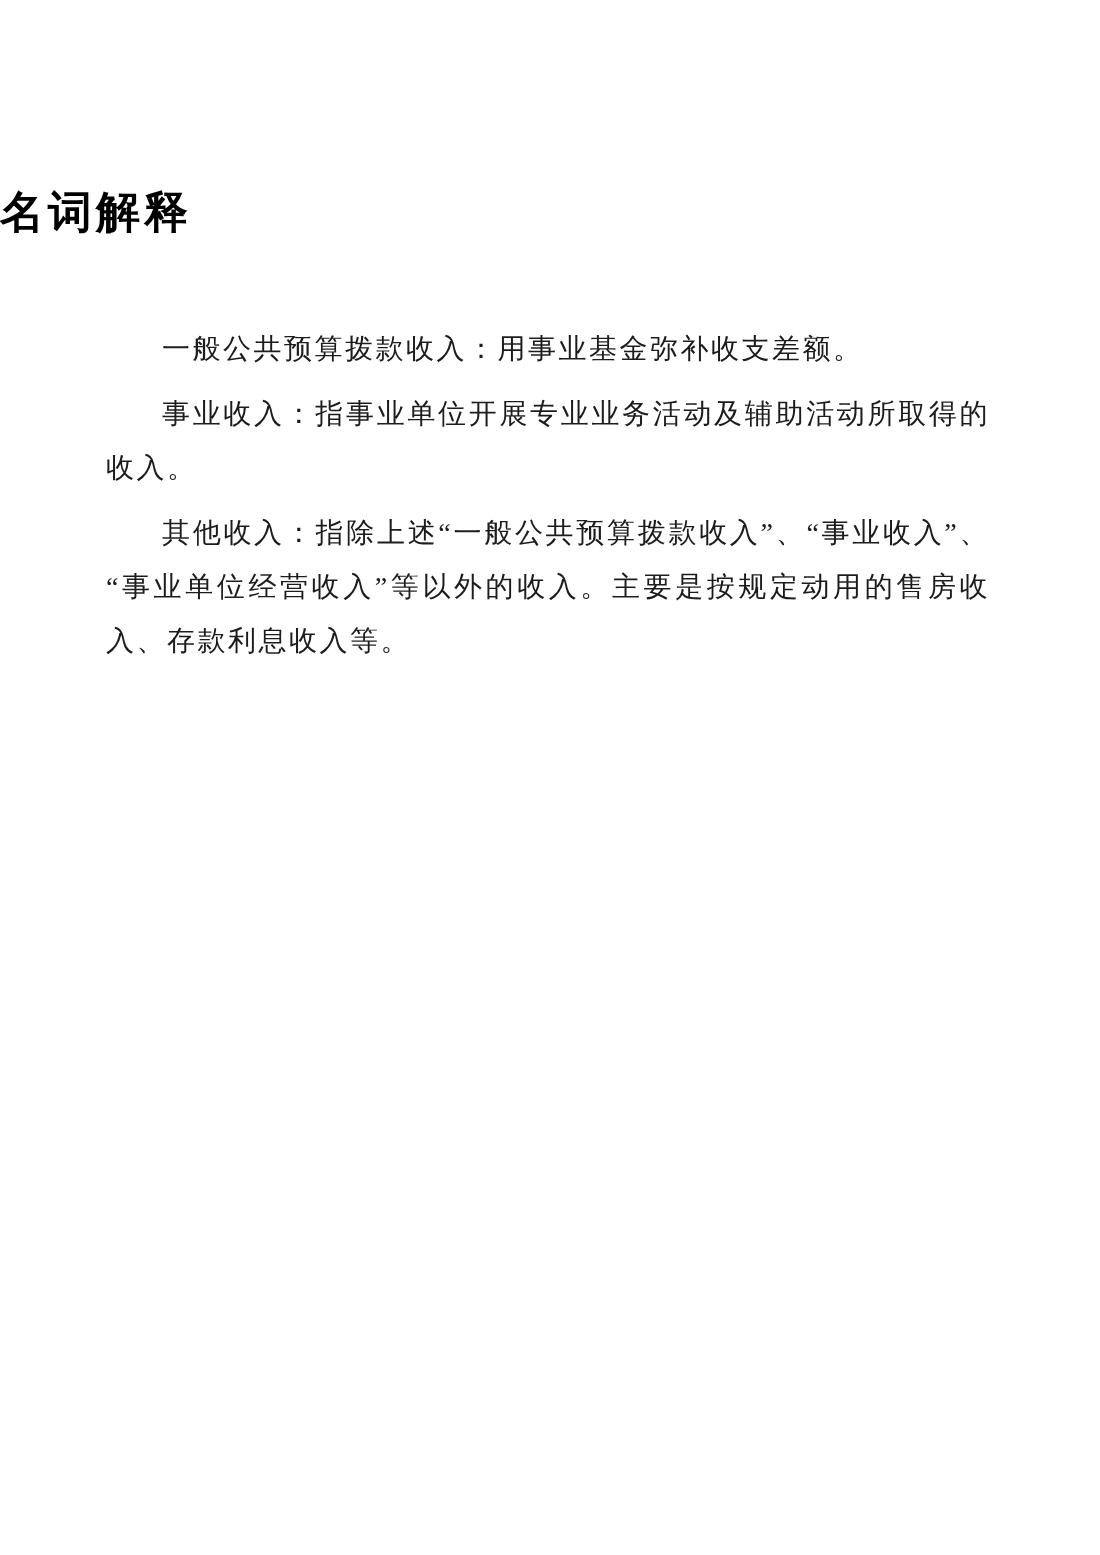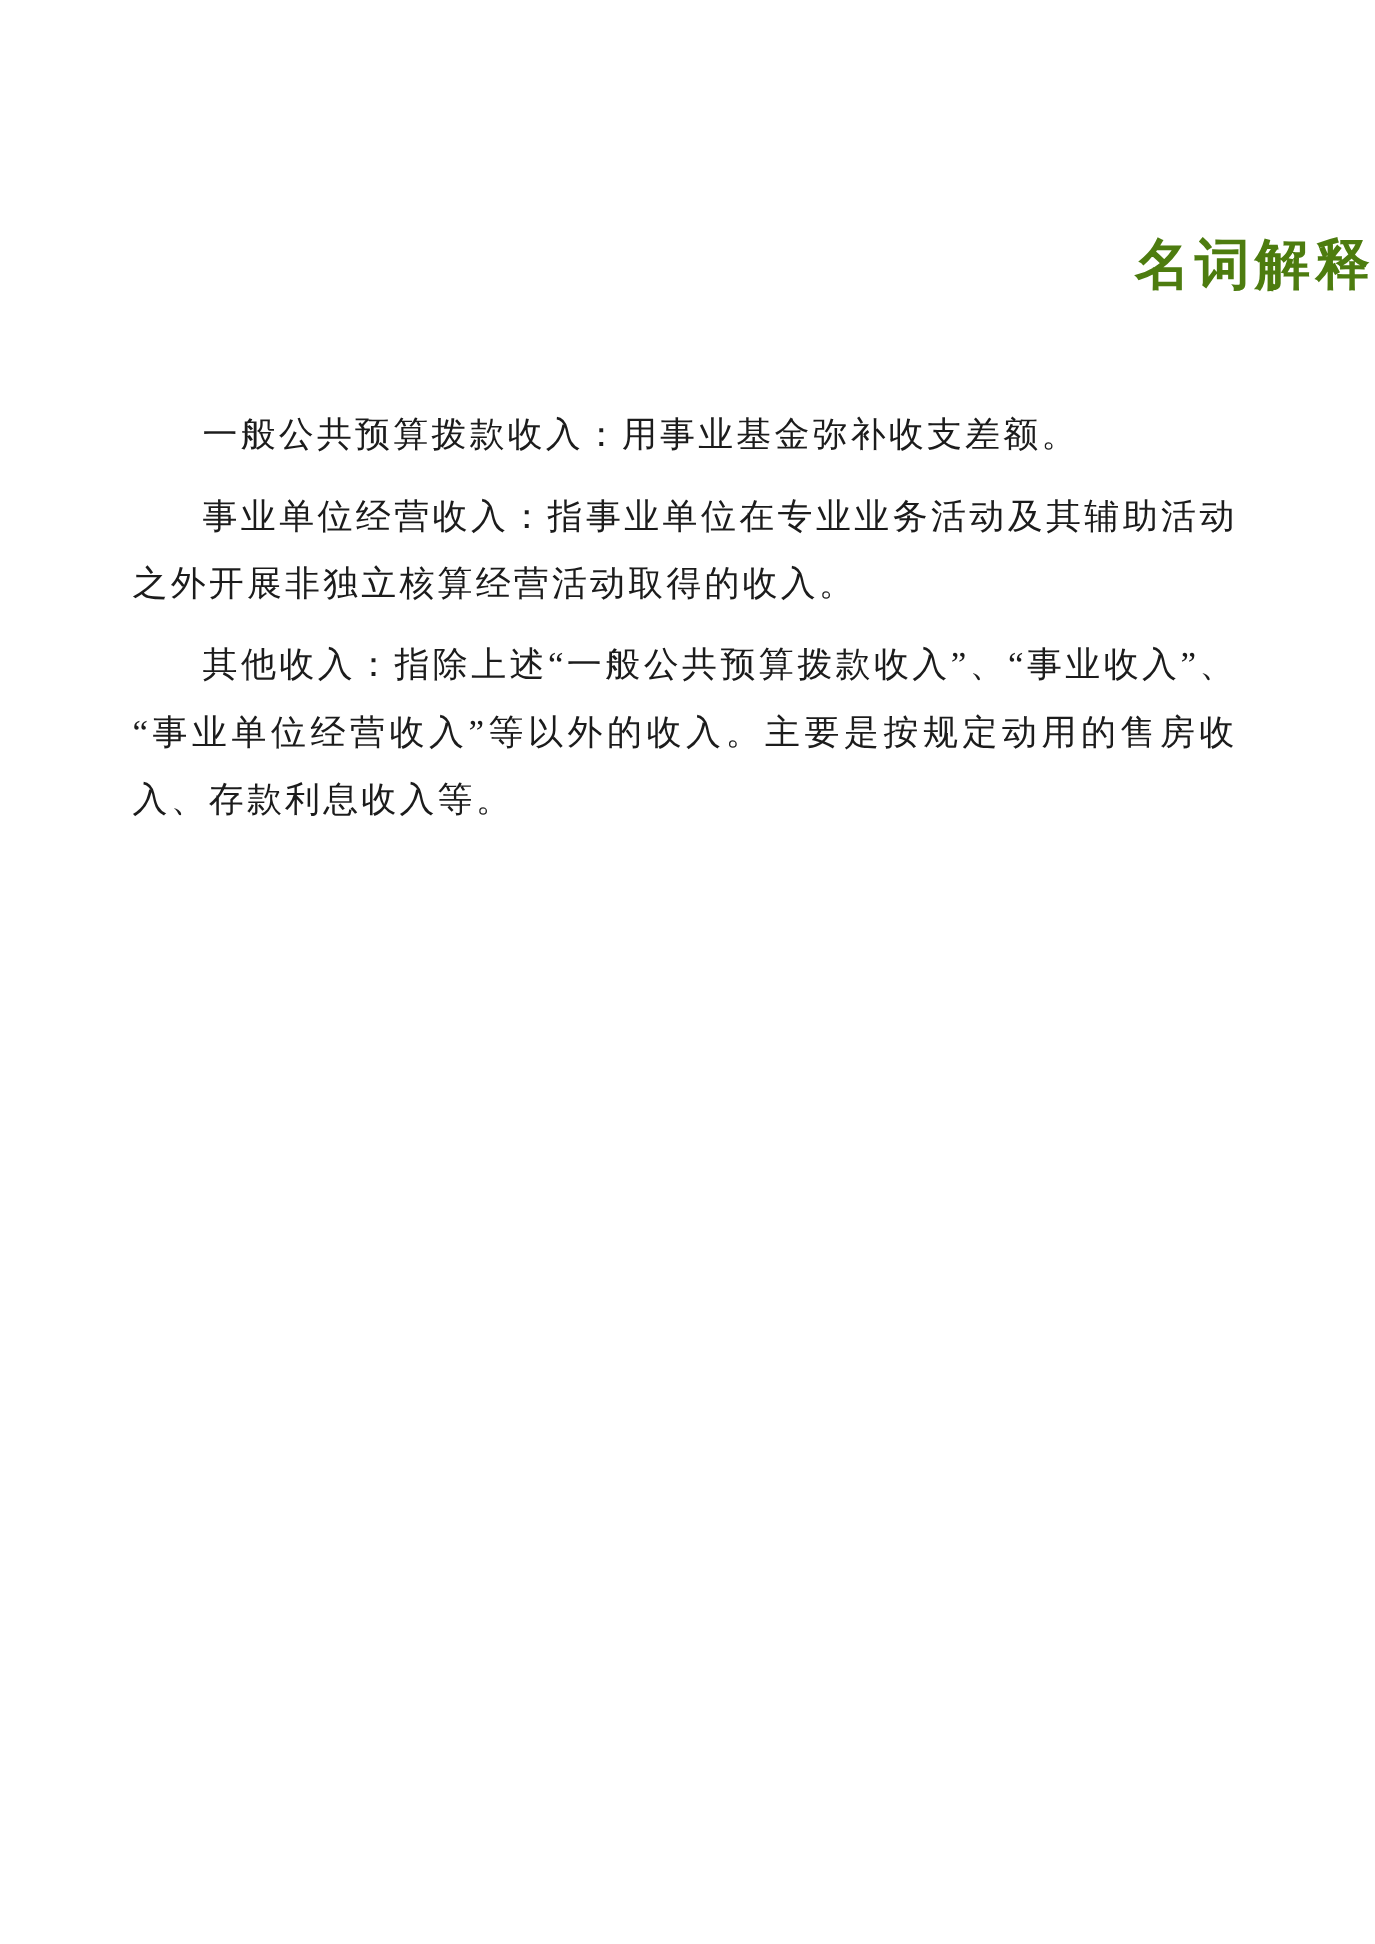--- a/index.html
+++ b/index.html
@@ -11,27 +11,27 @@
     position: relative;
     width: 1100px;
     height: 1555px;
     background: #ffffff;
     overflow: hidden;
     box-sizing: border-box;
     padding-top: 186px;
   }
   .title {
     margin: 0;
-    text-align: right;
+    text-align: left;
     font-family: "DejaVu Serif", "Liberation Serif", serif;
     font-weight: 700;
     font-size: 44px;
     line-height: 52px;
     letter-spacing: 4px;
-    color: #4d7c0f;
+    color: #000000;
   }
   .body {
     margin: 84px 110px 0 106px;
     font-family: "Liberation Serif", "DejaVu Serif", serif;
     color: #1c1c1c;
   }
   .body p {
     margin: 0 0 11px 0;
     font-size: 28px;
     line-height: 54px;
@@ -43,16 +43,16 @@
   }
 </style>
 </head>
 <body>
 
 <div class="page">
   <h1 class="title">名词解释</h1>
 
   <div class="body">
     <p>一般公共预算拨款收入：用事业基金弥补收支差额。</p>
-    <p>事业单位经营收入：指事业单位在专业业务活动及其辅助活动之外开展非独立核算经营活动取得的收入。</p>
+    <p>事业收入：指事业单位开展专业业务活动及辅助活动所取得的收入。</p>
     <p>其他收入：指除上述“一般公共预算拨款收入”、“事业收入”、“事业单位经营收入”等以外的收入。主要是按规定动用的售房收入、存款利息收入等。</p>
   </div>
 </div>
 
 </body></html>

